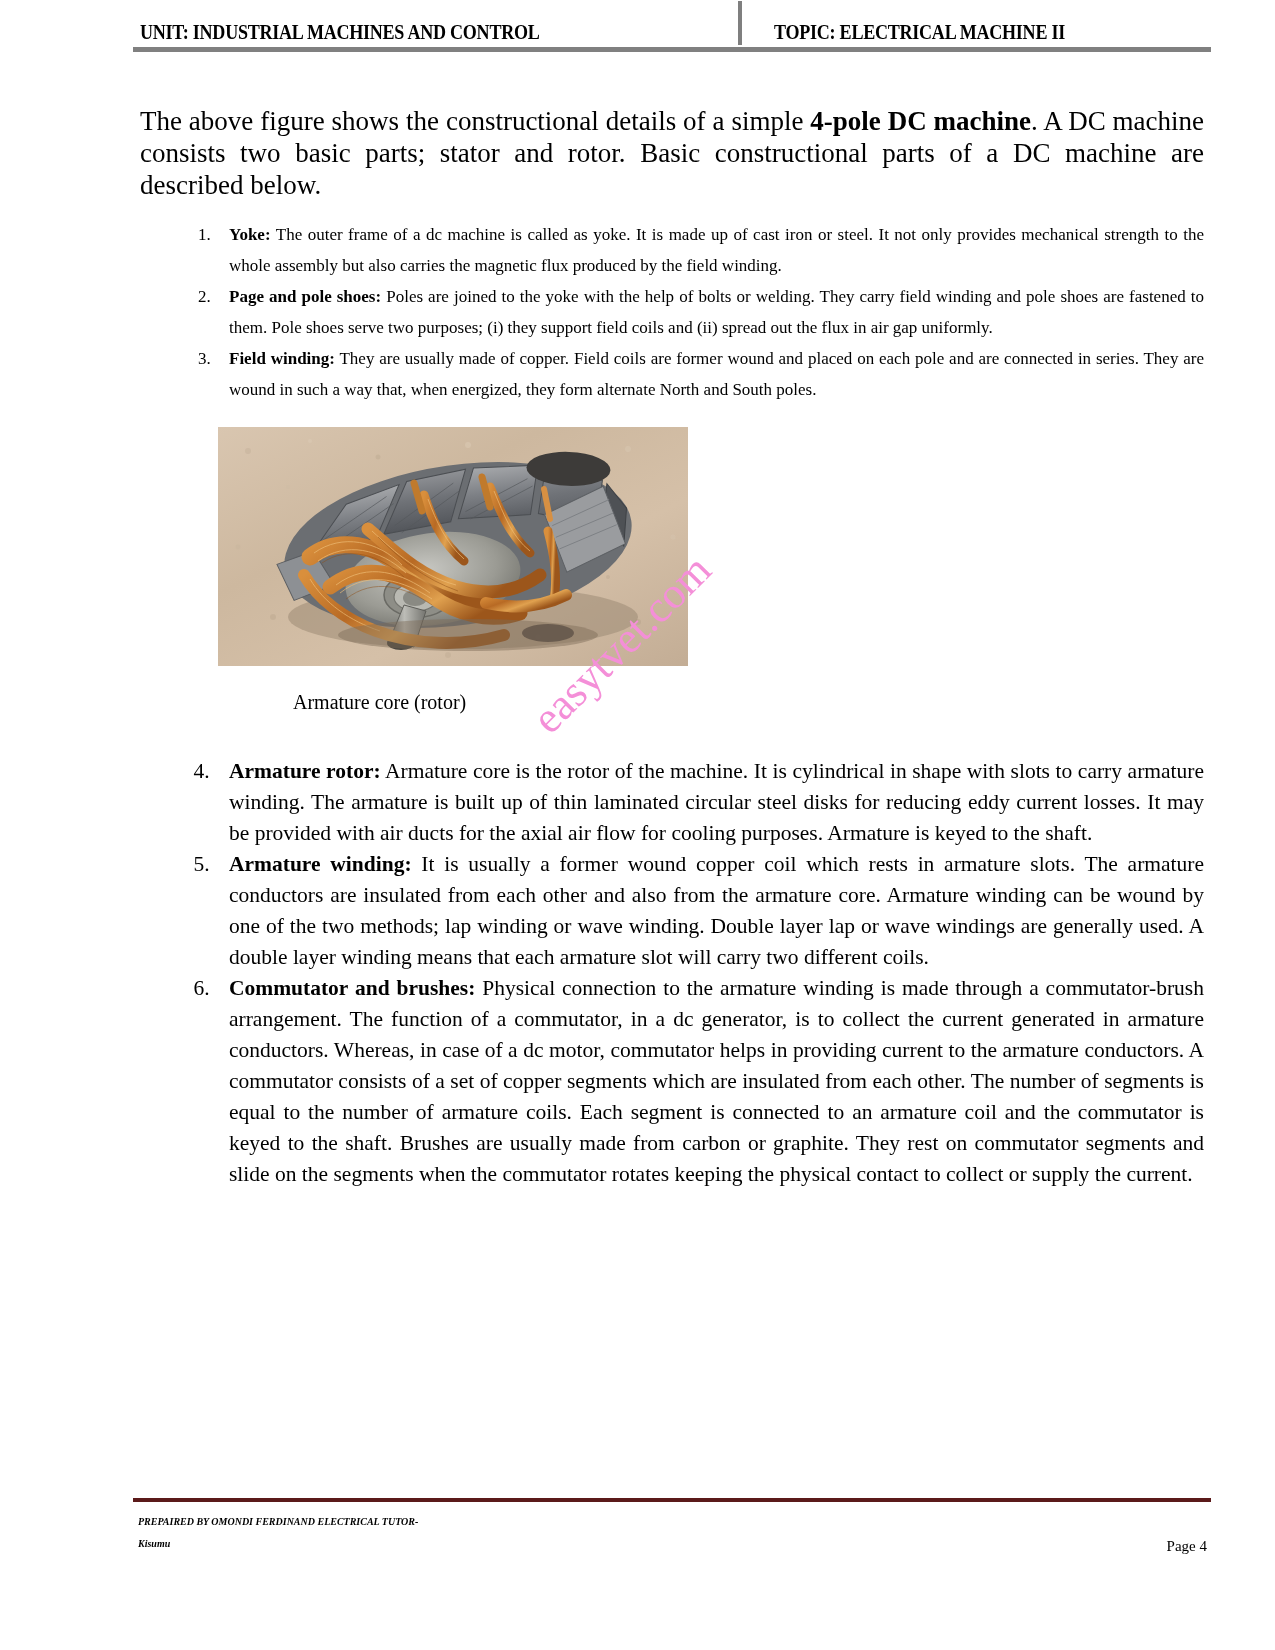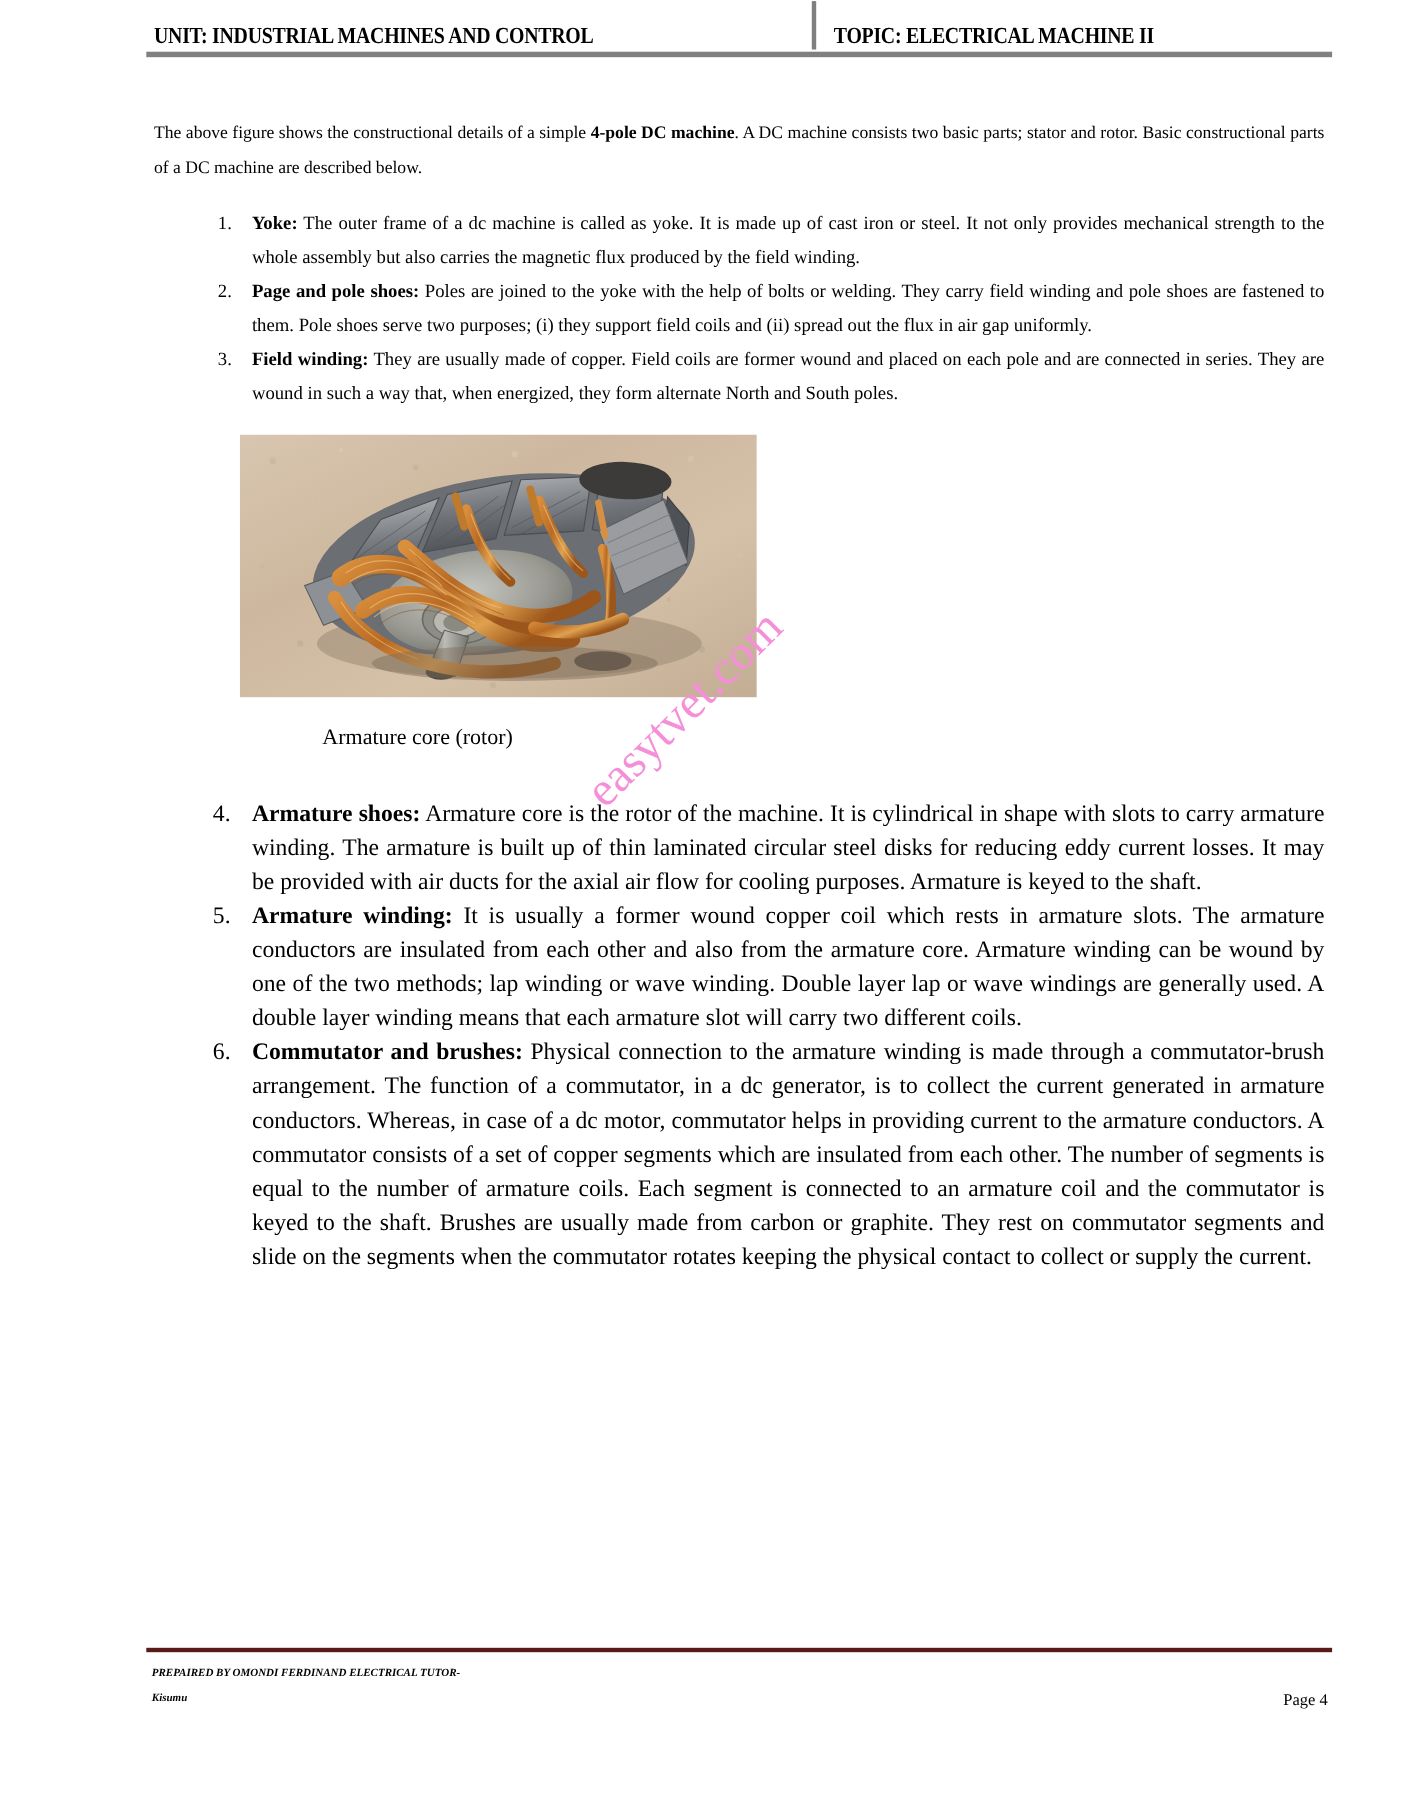--- a/index.html
+++ b/index.html
@@ -42,21 +42,21 @@
     box-sizing: border-box;
   }
   .header-divider {
     width: 4px;
     background: #7f7f7f;
     height: 44px;
     margin-right: 0px;
   }
   .header-right {
     flex: 1;
-    padding-left: 16px;
+    padding-left: 32px;
     box-sizing: border-box;
   }
   .header-text {
     font-family: "Liberation Serif", "DejaVu Serif", serif;
     font-size: 21px;
     font-weight: bold;
     letter-spacing: -0.3px;
     transform: scaleX(0.86);
     transform-origin: left bottom;
     white-space: nowrap;
@@ -74,21 +74,21 @@
   
   .content {
     position: absolute;
     left: 140px;
     top: 105px;
     width: 1064px;
   }
 
   p.intro {
     margin: 0;
-    font-size: 16px;
+    font-size: 27px;
     line-height: 32px;
     text-align: justify;
     text-justify: inter-word;
   }
   p.intro b { font-weight: bold; }
 
   ol.parts {
     margin: 18px 0 0 0;
     padding-left: 75px;
     list-style-position: outside;
@@ -347,21 +347,21 @@
 
         <ellipse cx="250" cy="208" rx="130" ry="16" fill="#7d6b56" opacity="0.45"></ellipse>
         <ellipse cx="330" cy="206" rx="26" ry="9" fill="#4b4038" opacity="0.6"></ellipse>
       </svg>
       <div class="fig-caption">Armature core (rotor)</div>
     </div>
 
     <div class="gap-after-fig"></div>
 
     <ol class="parts-2" start="4">
-      <li><b>Armature shoes:</b><span> Armature core is the rotor of the machine. It is cylindrical in shape with slots to carry armature winding. The armature is built up of thin laminated circular steel disks for reducing eddy current losses. It may be provided with air ducts for the axial air flow for cooling purposes. Armature is  keyed to the shaft.</span></li>
+      <li><b>Armature rotor:</b><span> Armature core is the rotor of the machine. It is cylindrical in shape with slots to carry armature winding. The armature is built up of thin laminated circular steel disks for reducing eddy current losses. It may be provided with air ducts for the axial air flow for cooling purposes. Armature is  keyed to the shaft.</span></li>
       <li><b>Armature winding:</b><span> It is usually a former wound copper coil which rests in armature slots. The armature conductors are insulated from each other and also from the armature core. Armature winding can be wound by one of the two methods; lap winding or wave winding. Double layer lap or wave windings are generally used. A double layer winding means that each armature slot will carry two different coils.</span></li>
       <li><b>Commutator and brushes:</b><span> Physical connection to the armature winding is made through a commutator-brush arrangement. The function of a commutator, in a dc generator, is to collect the current generated in armature conductors. Whereas, in case of a dc motor, commutator helps in providing current to the armature conductors. A commutator consists of a set of copper segments which are insulated from each other. The number of segments is equal to the number of armature coils. Each segment is connected to an armature coil and the commutator is keyed to the shaft. Brushes are usually made from carbon or graphite. They rest on commutator segments and slide on the segments when the commutator rotates keeping the physical contact to collect or supply the current.</span></li>
     </ol>
 
   </div>
 
   <div class="watermark">easytvet.com</div>
 
   <div class="footer">
     <div class="footer-rule"></div>

